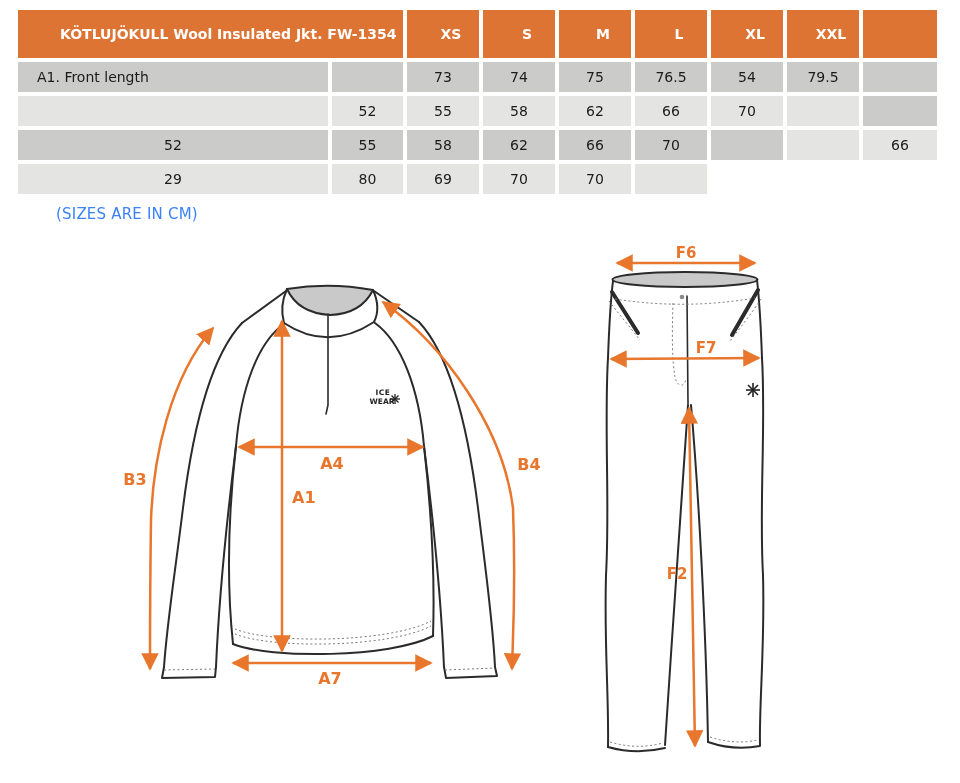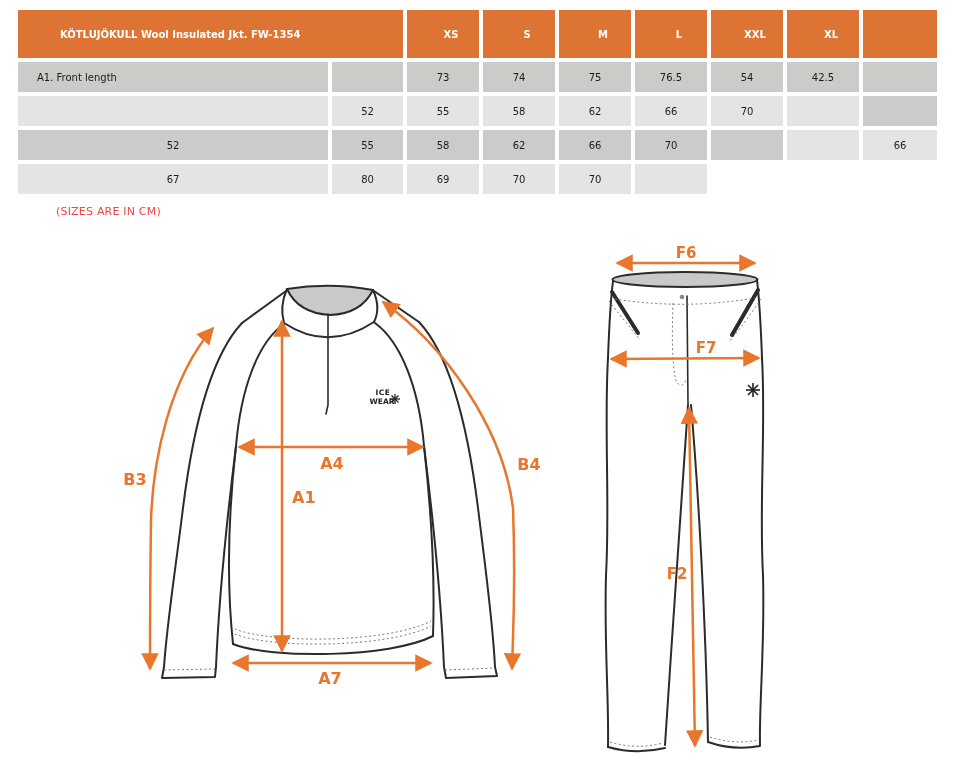--- a/index.html
+++ b/index.html
@@ -2,27 +2,27 @@
 <html><head>
 <meta charset="utf-8">
 <style>
   html,body{margin:0;padding:0;background:#fff;}
   .page{position:relative;width:960px;height:783px;background:#fff;overflow:hidden;
         font-family:"DejaVu Sans","Liberation Sans",sans-serif;}
   .size-table{position:absolute;left:18px;top:10px;display:grid;
         grid-template-columns:310px 71px 72px 72px 72px 72px 72px 72px 74px;
         grid-template-rows:48px 30px 30px 30px 30px;gap:4px;}
   .cell{display:flex;align-items:center;justify-content:center;
-        font-size:10px;color:#1b1b1b;white-space:nowrap;overflow:hidden;}
+        font-size:14px;color:#1b1b1b;white-space:nowrap;overflow:hidden;}
   .th{background:#DD7434;color:#ffffff;font-weight:bold;padding-left:16px;}
   .th-title{grid-column:1 / 3;justify-content:flex-start;padding-left:42px;}
   .lbl{justify-content:flex-start;padding-left:19px;}
   .dark{background:#CBCBCA;}
   .light{background:#E4E4E2;}
-  .note{position:absolute;left:56px;top:205px;font-size:11px;color:#ef4444;letter-spacing:.2px;}
+  .note{position:absolute;left:56px;top:205px;font-size:15px;color:#3b82f6;letter-spacing:.2px;}
   .diagram-svg{position:absolute;}
   #jacket-svg{left:95px;top:258px;}
   #pants-svg{left:585px;top:245px;}
   svg text{font-family:"DejaVu Sans","Liberation Sans",sans-serif;}
   .mlabel{fill:#E8762C;font-size:16px;font-weight:bold;}
   .plabel{fill:#E8762C;font-size:15px;font-weight:bold;}
   .outline{stroke:#2B2B2B;stroke-width:2;fill:none;stroke-linecap:round;stroke-linejoin:round;}
   .stitch{stroke:#7a7a7a;stroke-width:1;fill:none;stroke-dasharray:2 2.5;}
   .meas{stroke:#E8762C;stroke-width:2.5;fill:none;stroke-linecap:butt;}
   .logo-text{fill:#222;font-weight:bold;}
@@ -32,32 +32,32 @@
 
 <div class="page">
 
   <div class="size-table">
 
     <div class="cell th th-title">KÖTLUJÖKULL Wool Insulated Jkt. FW-1354</div>
     <div class="cell th">XS</div>
     <div class="cell th">S</div>
     <div class="cell th">M</div>
     <div class="cell th">L</div>
+    <div class="cell th">XL</div>
     <div class="cell th">XXL</div>
-    <div class="cell th">XL</div>
     <div class="cell th"></div>
 
     <div class="cell dark lbl">A1. Front length</div>
     <div class="cell dark"></div>
     <div class="cell dark">73</div>
     <div class="cell dark">74</div>
     <div class="cell dark">75</div>
     <div class="cell dark">76.5</div>
     <div class="cell dark">54</div>
-    <div class="cell dark">42.5</div>
+    <div class="cell dark">79.5</div>
     <div class="cell dark"></div>
 
     <div class="cell light"></div>
     <div class="cell light">52</div>
     <div class="cell light">55</div>
     <div class="cell light">58</div>
     <div class="cell light">62</div>
     <div class="cell light">66</div>
     <div class="cell light">70</div>
     <div class="cell light"></div>
@@ -66,21 +66,21 @@
     <div class="cell dark">52</div>
     <div class="cell dark">55</div>
     <div class="cell dark">58</div>
     <div class="cell dark">62</div>
     <div class="cell dark">66</div>
     <div class="cell dark">70</div>
     <div class="cell dark"></div>
 
     <div class="cell light"></div>
     <div class="cell light">66</div>
-    <div class="cell light">67</div>
+    <div class="cell light">29</div>
     <div class="cell light">80</div>
     <div class="cell light">69</div>
     <div class="cell light">70</div>
     <div class="cell light">70</div>
     <div class="cell light"></div>
   </div>
 
   <div class="note">(SIZES ARE IN CM)</div>
 
   <svg id="jacket-svg" class="diagram-svg" width="460" height="520" viewBox="0 0 460 520">

